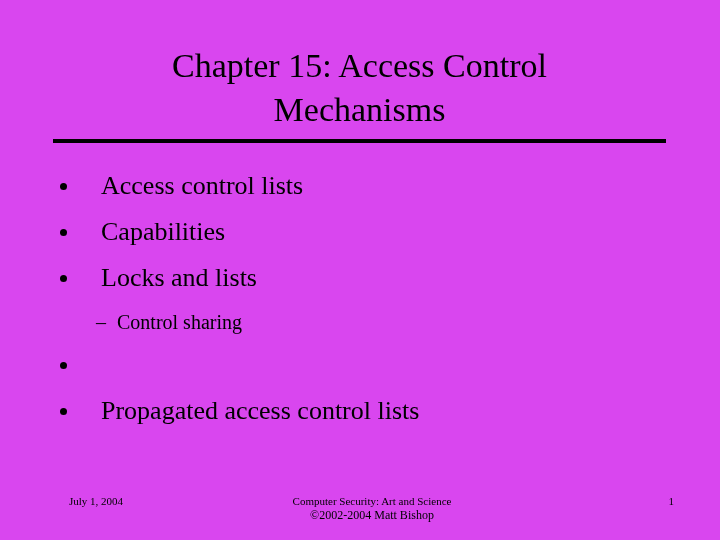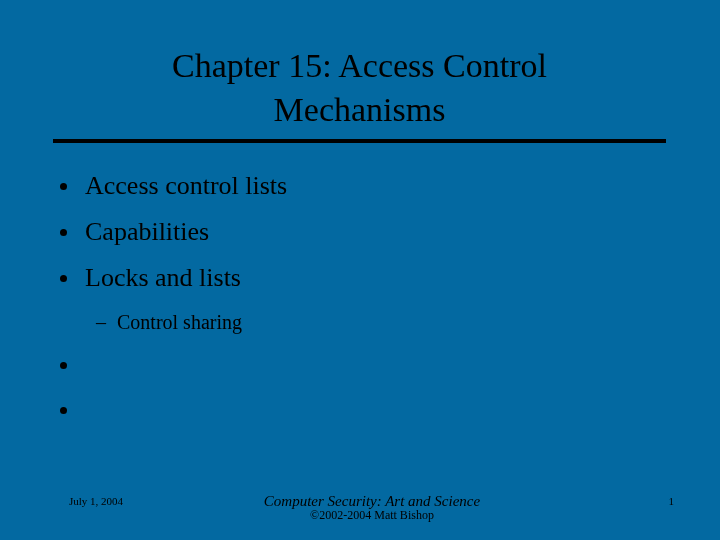--- a/index.html
+++ b/index.html
@@ -11,21 +11,21 @@
     height: 540px;
     background: #ffffff;
     font-family: "Liberation Serif", "DejaVu Serif", serif;
     color: #000000;
     overflow: hidden;
   }
   .slide {
     position: relative;
     width: 720px;
     height: 540px;
-    background: #0369a1;
+    background: #d946ef;
   }
 
   
   .title-block {
     position: absolute;
     left: 53px;
     top: 44px;
     width: 613px;
     text-align: center;
   }
@@ -74,20 +74,21 @@
     width: 7px;
     height: 7px;
     border-radius: 50%;
     background: #000000;
     vertical-align: middle;
     margin-left: 5px;
     margin-bottom: 4px;
   }
   .bullet-row .btext {
     display: inline-block;
+    margin-left: 16px;
   }
 
   .sub-row {
     position: relative;
     display: flex;
     align-items: baseline;
     font-size: 20px;
     line-height: 42px;
     white-space: nowrap;
     padding-left: 41px;
@@ -119,23 +120,22 @@
     white-space: nowrap;
   }
   .footer-center {
     position: absolute;
     left: 160px;
     top: 0;
     width: 400px;
     text-align: center;
   }
   .footer-book {
-    font-size: 15px;
-    line-height: 14px;
-    font-style: italic;
+    font-size: 11px;
+    line-height: 14px;
     white-space: nowrap;
   }
   .footer-copy {
     font-size: 12px;
     line-height: 14px;
     white-space: nowrap;
   }
   .footer-page {
     position: absolute;
     right: 58px;
@@ -179,20 +179,21 @@
       <span class="marker">–</span>
       <span class="btext">Control sharing</span>
     </div>
 
     <div class="bullet-row">
       <span class="marker"><span class="dot"></span></span>
     </div>
 
     <div class="bullet-row">
       <span class="marker"><span class="dot"></span></span>
+      <span class="btext">Propagated access control lists</span>
     </div>
 
   </div>
 
   <div class="footer">
     <div class="footer-date">July 1, 2004</div>
     <div class="footer-center">
       <div class="footer-book">Computer Security: Art and Science</div>
       <div class="footer-copy">©2002-2004 Matt Bishop</div>
     </div>

